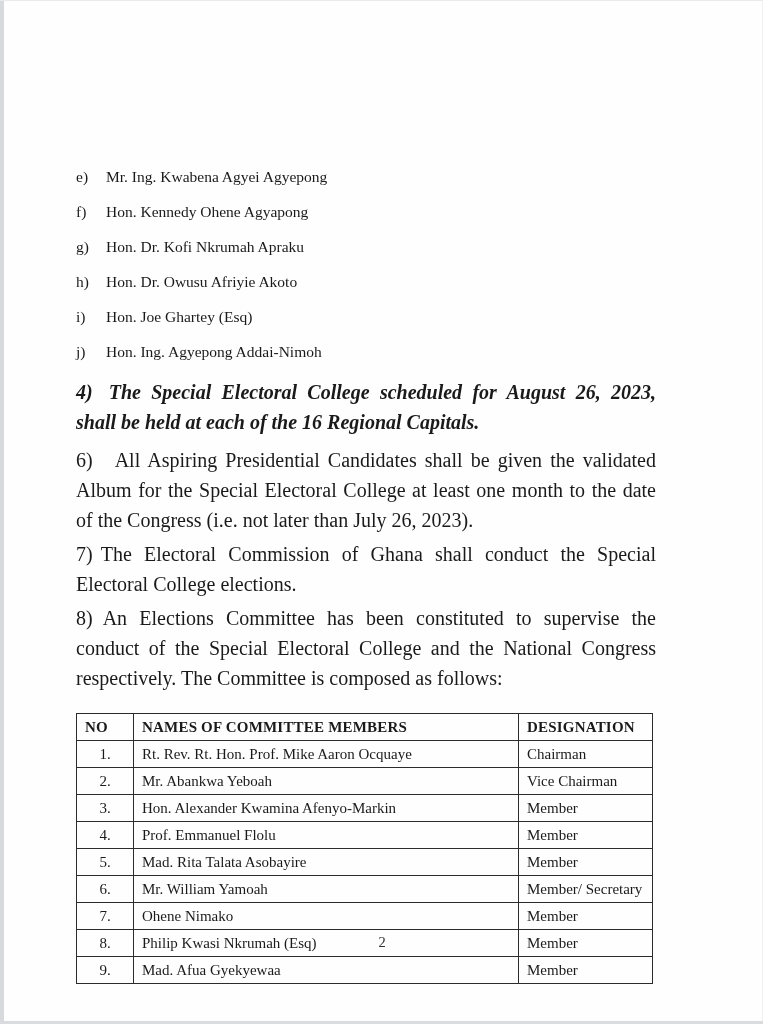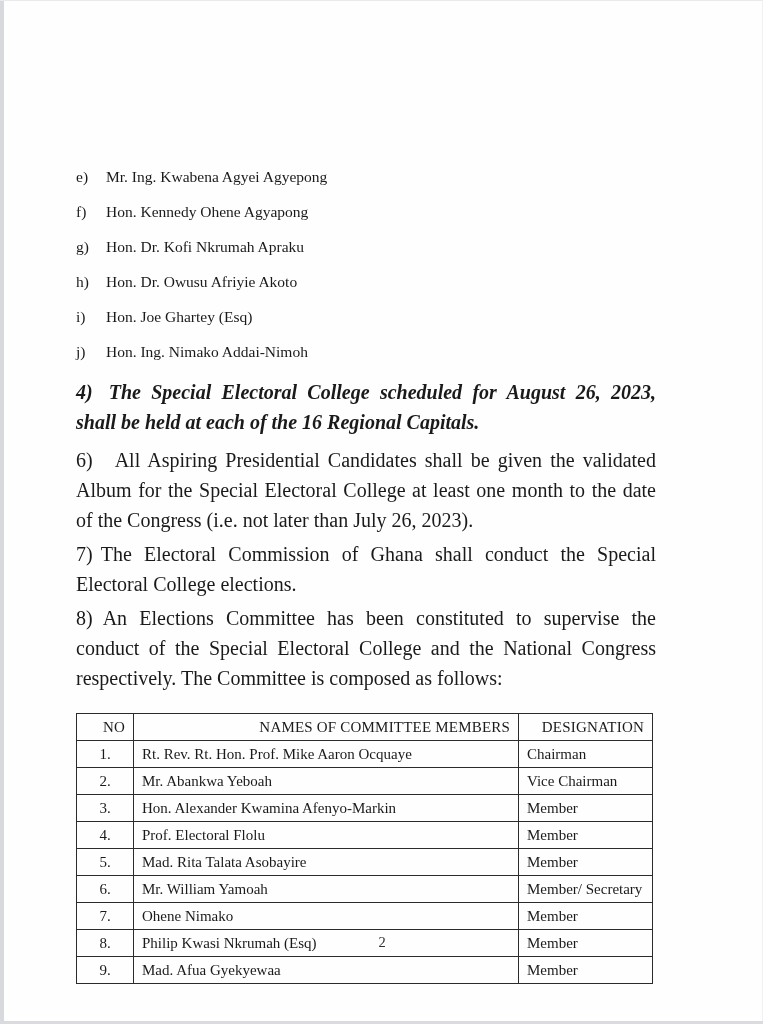--- a/index.html
+++ b/index.html
@@ -90,22 +90,22 @@
   table.committee th, table.committee td {
     border: 1.5px solid #2b2b2b;
     padding: 2px 8px;
     line-height: 20px;
     height: 22px;
     overflow: hidden;
     white-space: nowrap;
     vertical-align: middle;
   }
   table.committee th {
-    text-align: right;
-    font-weight: normal;
+    text-align: left;
+    font-weight: bold;
     letter-spacing: 0.2px;
   }
   td.cell-no {
     text-align: center;
     padding-right: 12px;
   }
   .page-number {
     position: absolute;
     left: 92px;
     top: 933px;
@@ -133,21 +133,21 @@
     <div class="li-row">
       <span class="li-letter">g)</span><span>Hon. Dr. Kofi Nkrumah Apraku</span>
     </div>
     <div class="li-row">
       <span class="li-letter">h)</span><span>Hon. Dr. Owusu Afriyie Akoto</span>
     </div>
     <div class="li-row">
       <span class="li-letter">i)</span><span>Hon. Joe Ghartey (Esq)</span>
     </div>
     <div class="li-row">
-      <span class="li-letter">j)</span><span>Hon. Ing. Nimako Addai-Nimoh</span>
+      <span class="li-letter">j)</span><span>Hon. Ing. Agyepong Addai-Nimoh</span>
     </div>
 
     <p class="para p4 bold-italic">
       <span class="pnum">4)</span><span>The Special Electoral College scheduled for August 26, 2023, shall be held at each of the 16 Regional Capitals.</span>
     </p>
 
 
     <p class="para p6">
       <span class="pnum">6)</span><span>All Aspiring Presidential Candidates shall be given the validated Album for the Special Electoral College at least one month to the date of the Congress (i.e. not later than July 26, 2023).</span>
     </p>
@@ -184,21 +184,21 @@
           <td>Mr. Abankwa Yeboah</td>
           <td>Vice Chairman</td>
         </tr>
         <tr>
           <td class="cell-no">3.</td>
           <td>Hon. Alexander Kwamina Afenyo-Markin</td>
           <td>Member</td>
         </tr>
         <tr>
           <td class="cell-no">4.</td>
-          <td>Prof. Electoral Flolu</td>
+          <td>Prof. Emmanuel Flolu</td>
           <td>Member</td>
         </tr>
         <tr>
           <td class="cell-no">5.</td>
           <td>Mad. Rita Talata Asobayire</td>
           <td>Member</td>
         </tr>
         <tr>
           <td class="cell-no">6.</td>
           <td>Mr. William Yamoah</td>

